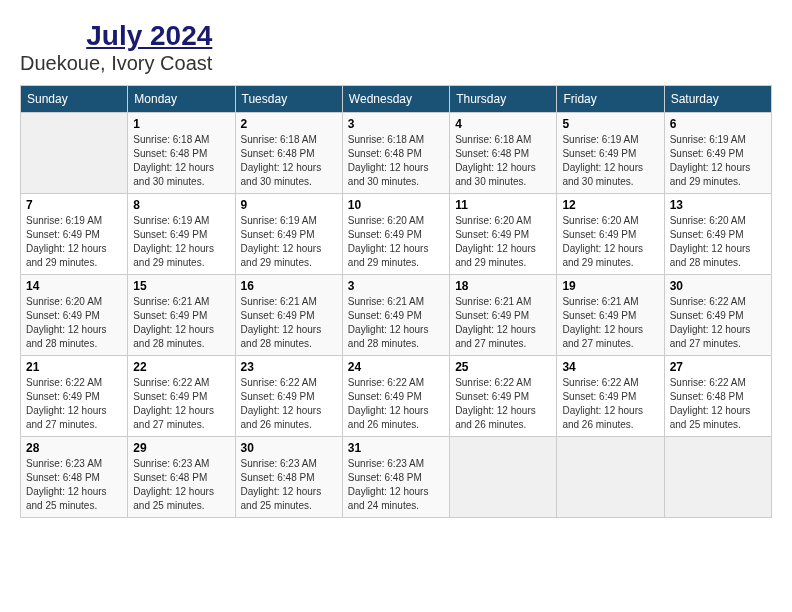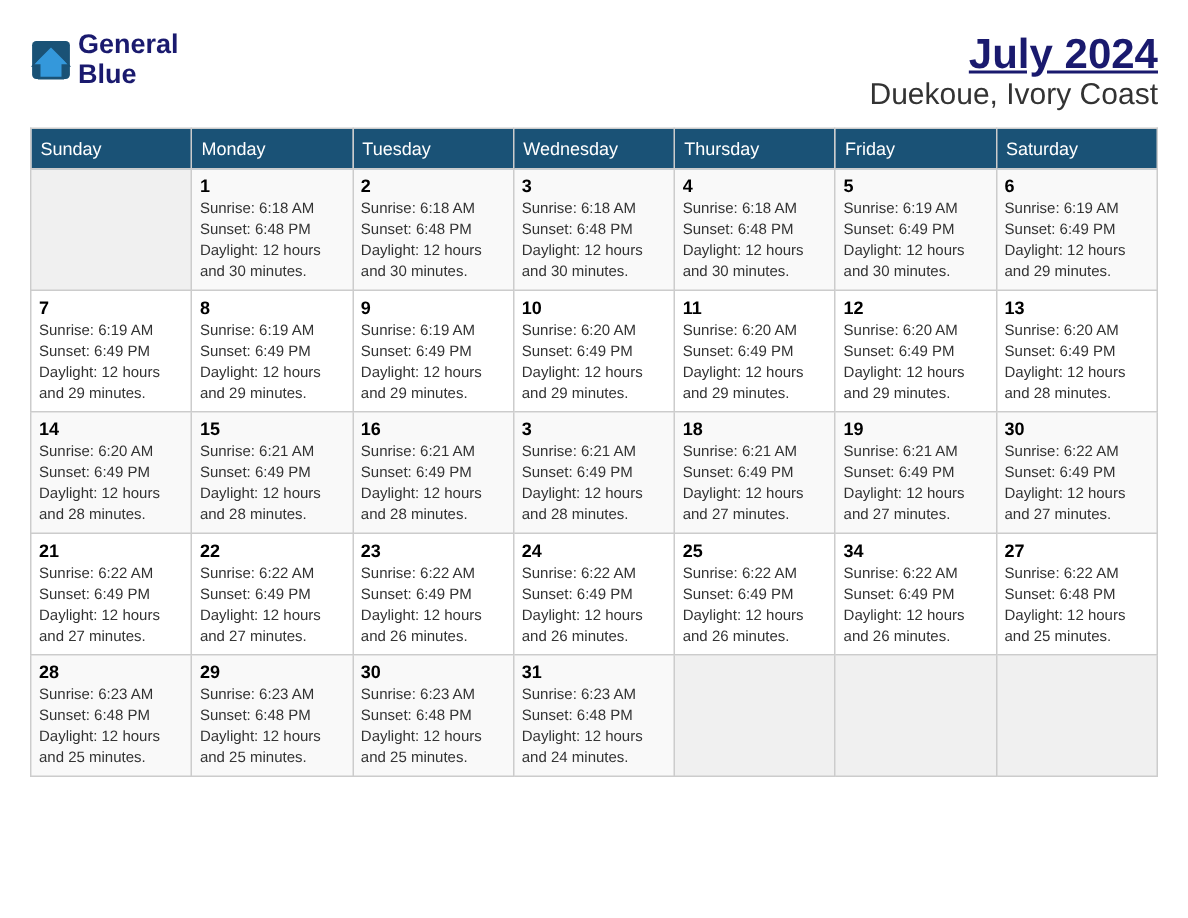--- a/index.html
+++ b/index.html
@@ -83,31 +83,20 @@
       line-height: 1.4;
     }
     .empty-cell {
       background: #f0f0f0 !important;
     }
   </style>
 </head>
 <body>
 
 <div class="header-area">
-  <div class="logo">
-    <svg class="logo-icon" viewBox="0 0 40 40">
-      <rect x="2" y="2" width="36" height="36" rx="4" fill="#1a5276"></rect>
-      <polygon points="20,8 36,24 30,24 30,36 10,36 10,24 4,24" fill="#3498db"></polygon>
-      <polygon points="20,4 38,26 32,26 32,38 8,38 8,26 2,26" fill="none" stroke="#1a5276" stroke-width="1"></polygon>
-    </svg>
-    <div class="logo-text">
-      <span>General</span>
-      <span>Blue</span>
-    </div>
-  </div>
   <div class="title-area">
     <div class="main-title">July 2024</div>
     <div class="subtitle">Duekoue, Ivory Coast</div>
   </div>
 </div>
 
 <table>
   <thead>
     <tr id="header-row">
         <th>Sunday</th>

